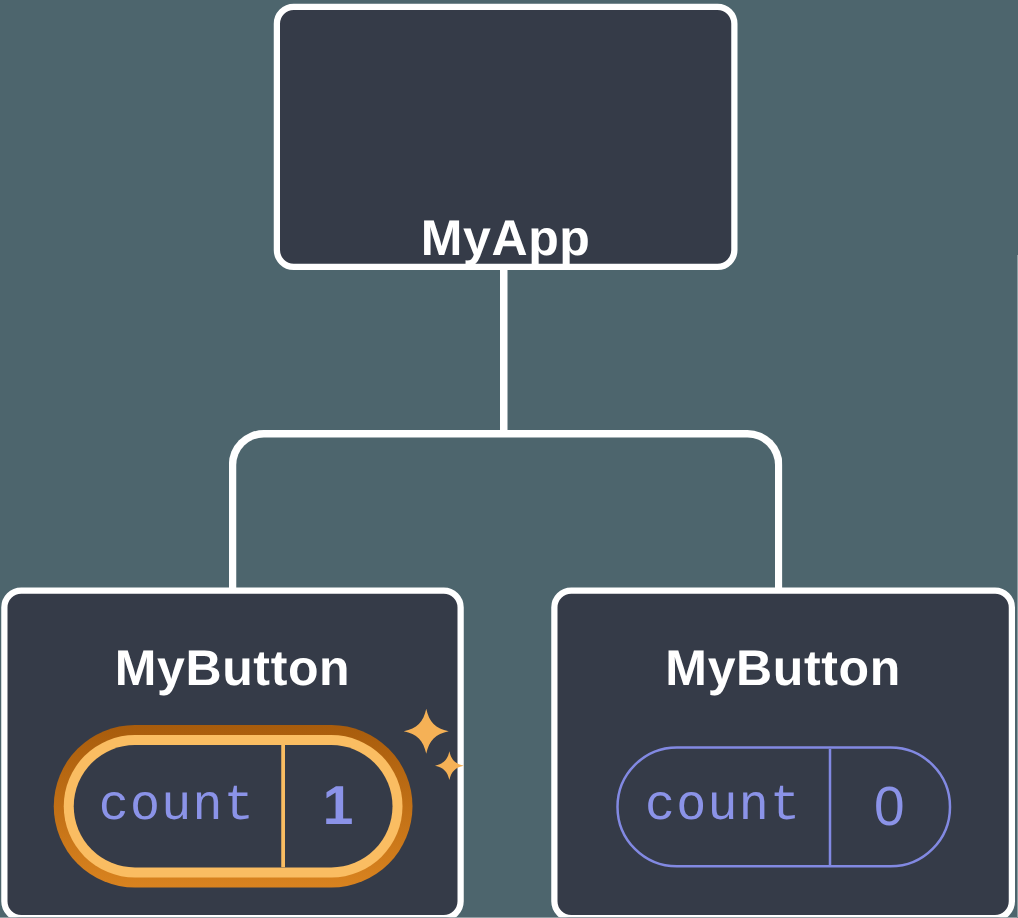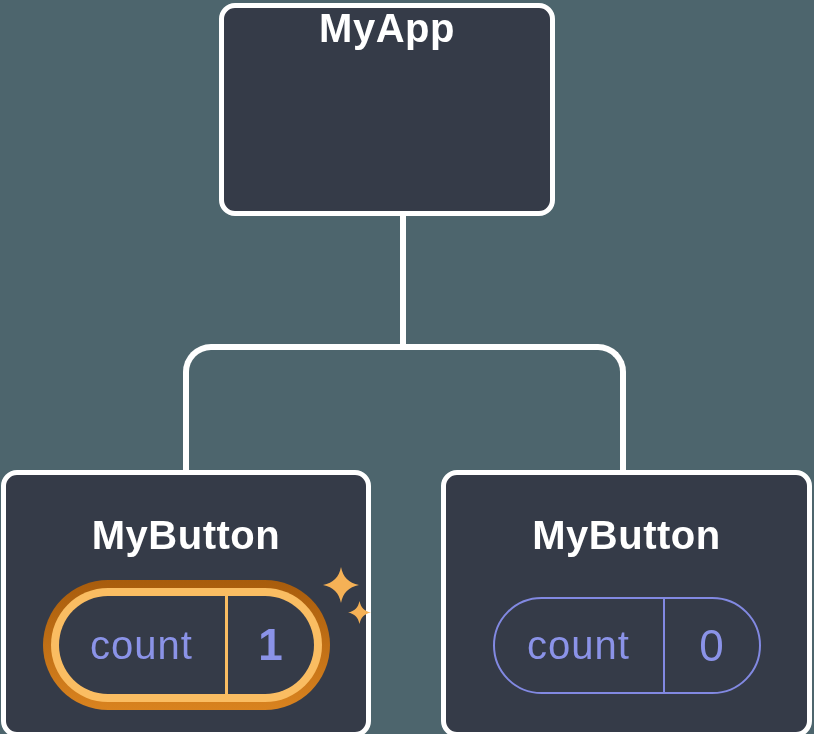--- a/index.html
+++ b/index.html
@@ -33,22 +33,22 @@
     border-radius:28px 28px 0 0;
     z-index:0;
   }
   
   .node{
     position:absolute;background:var(--card);
     border:5px solid var(--line);border-radius:16px;
     z-index:1;display:flex;flex-direction:column;align-items:center;
   }
   .node-app{
-    left:219px;top:3px;width:336px;height:213px;
-    justify-content:flex-start;
+    left:219px;top:3px;width:371px;height:213px;
+    justify-content:flex-end;
   }
   .node-btn-left{left:1px;top:470px;width:370px;height:267px;padding-top:40px;}
   .node-btn-right{left:441px;top:470px;width:371px;height:267px;padding-top:40px;}
   .node-title{
     color:#ffffff;font-size:40px;font-weight:600;letter-spacing:.5px;
     line-height:40px;text-align:center;
   }
   
   .pill-gold{
     margin-top:25px;width:287px;height:130px;border-radius:999px;
@@ -77,21 +77,21 @@
     display:flex;align-items:stretch;overflow:hidden;
   }
   .pill-plain .cell-label{
     width:168px;display:flex;align-items:center;justify-content:center;
   }
   .pill-plain .v-divider{width:2px;background:var(--purple-border);}
   .pill-plain .cell-value{
     flex:1;display:flex;align-items:center;justify-content:center;
   }
   
-  .state-name{color:var(--purple);font-size:40px;letter-spacing:1px;}
+  .state-name{color:var(--purple);font-size:40px;letter-spacing:1px;font-family:Liberation Mono, monospace;}
   .state-value{color:var(--purple);font-size:44px;}
   .state-value.bold{font-weight:700;}
   
   .sparkles{
     position:absolute;left:315px;top:90px;width:52px;height:62px;
     color:var(--sparkle);z-index:3;pointer-events:none;
   }
 </style>
 </head>
 <body>

